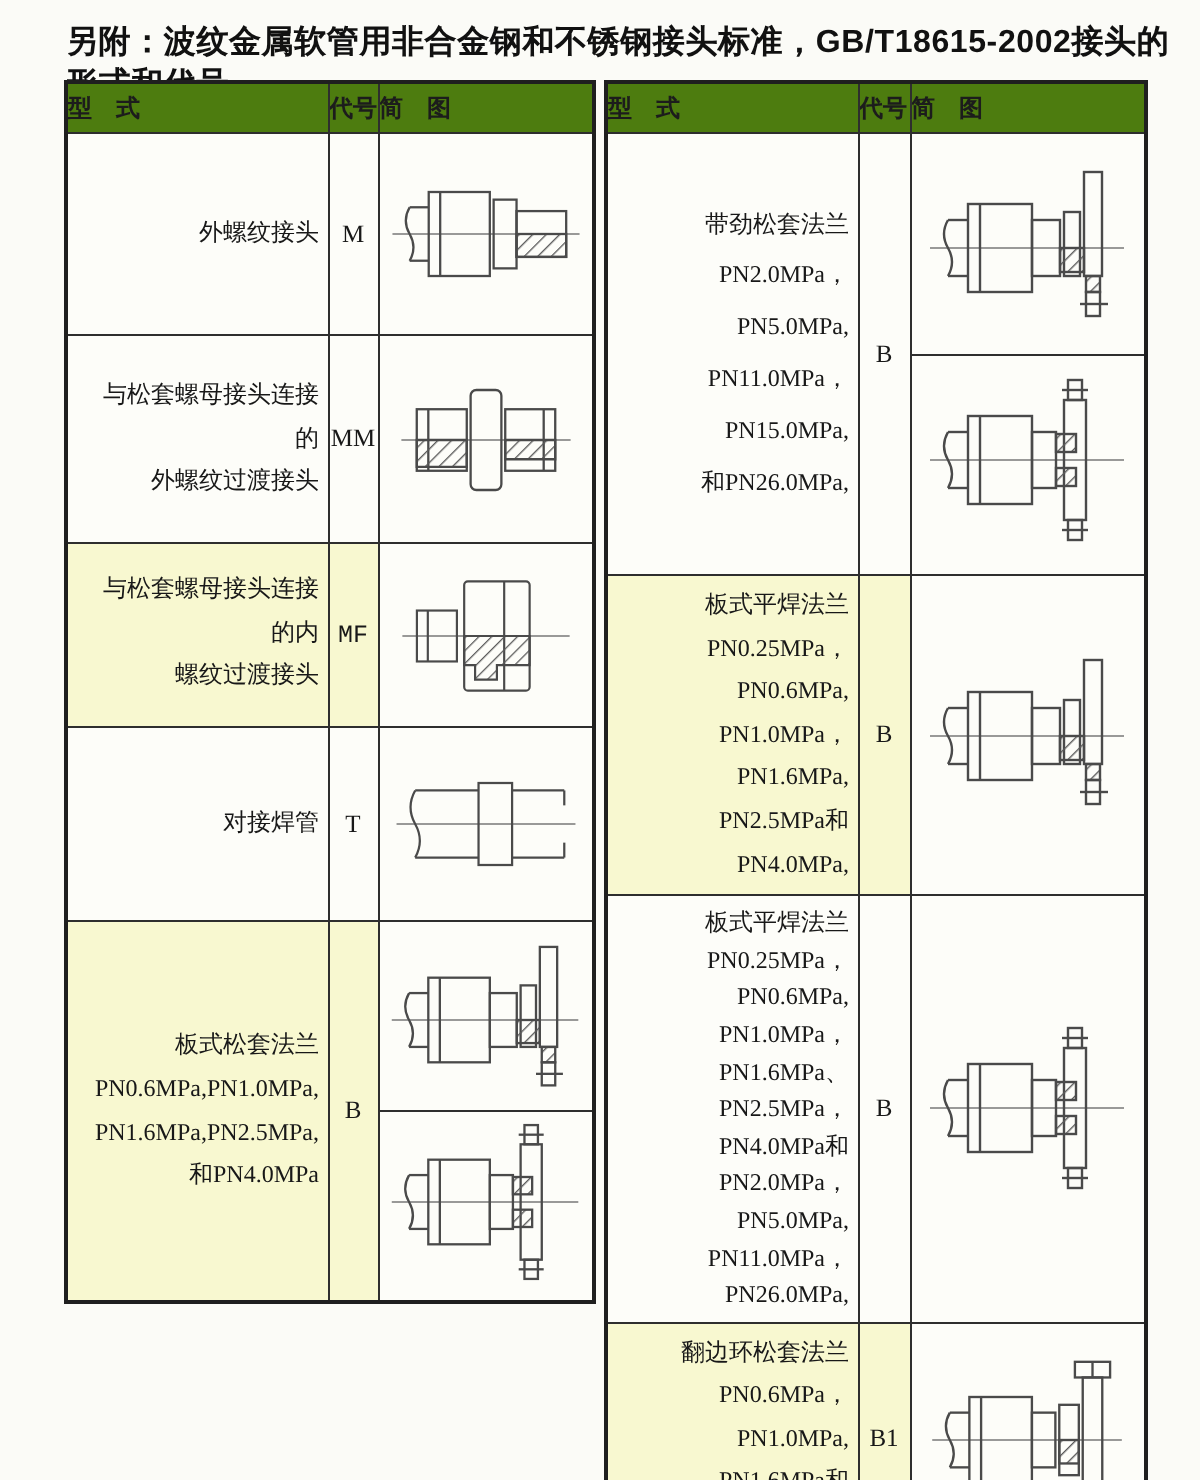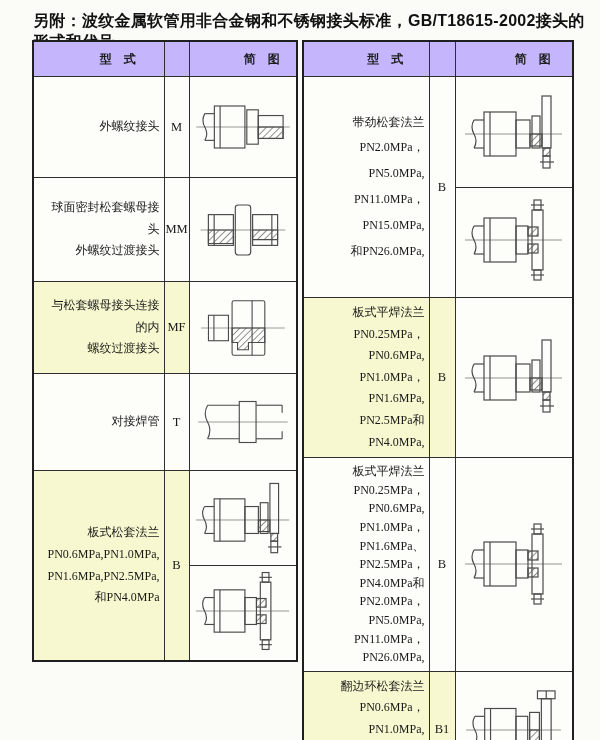--- a/index.html
+++ b/index.html
@@ -18,42 +18,42 @@
   .tblwrap{position:absolute;top:40px;}
   .tblwrap.left{left:32px;width:266px;}
   .tblwrap.right{left:302px;width:272px;}
   table{
     border-collapse:collapse;table-layout:fixed;width:100%;
     border:2px solid #1f1f1f;
     background:#fdfdf9;
   }
   th,td{border:1px solid #2e2e2e;padding:0;overflow:hidden;}
   th{
-    background:#c4b5fd;height:24px;
+    background:#4d7c0f;height:24px;
     font-family:"Liberation Sans","DejaVu Sans",sans-serif;
-    font-weight:700;font-size:12px;color:#1c1c1c;text-align:center;padding-left:38px;
+    font-weight:700;font-size:12px;color:#1c1c1c;text-align:left;
   }
   td.type{
     vertical-align:middle;padding:4px 4px 4px 9px;
     font-size:12px;line-height:1.8;white-space:pre-line;color:#181818;text-align:right;
   }
   td.type.tight{line-height:1.55;}
   td.type.roomy{line-height:2.15;margin-top:36px;}
   td.code{
     text-align:center;vertical-align:middle;
     font-size:12.5px;color:#181818;
   }
   td.diag{vertical-align:middle;}
   tr.hl td.type, tr.hl td.code{background:#f8f8d0;}
   .dcell{display:flex;align-items:center;justify-content:center;height:100%;}
   .dhalf{display:flex;align-items:center;justify-content:center;}
   .dhalf + .dhalf{border-top:1px solid #2e2e2e;}
   
   .lt-r0 td{height:92px;} .lt-r1 td{height:92px;} .lt-r2 td{height:95px;}
-  .lt-r3 td{height:83px;} .lt-r4 td{height:88px;} .lt-r5 td{height:181px;}
+  .lt-r3 td{height:83px;font-family:Liberation Mono, monospace;} .lt-r4 td{height:88px;} .lt-r5 td{height:181px;}
   .rt-r0 td{height:212px;} .rt-r1 td{height:110px;} .rt-r2 td{height:120px;}
   .rt-r3 td{height:90px;}
   .lt-r5 .dhalf{height:90px;}
   .rt-r0 .dhalf{height:105px;}
   svg.fit{display:block;}
   .defs{position:absolute;width:0;height:0;}
 </style>
 </head>
 <body>
 
@@ -210,21 +210,21 @@
       <td class="code">M</td>
       <td class="diag">
         <div class="dcell">
               <svg class="fit" width="100" height="84">
                 <use href="#male-thread"></use>
               </svg>
             </div>
       </td>
     </tr>
     <tr class="lt-r2">
-      <td class="type">球面密封松套螺母接头
+      <td class="type">与松套螺母接头连接的
 外螺纹过渡接头</td>
       <td class="code">MM</td>
       <td class="diag">
         <div class="dcell">
               <svg class="fit" width="100" height="86">
                 <use href="#double-male-nipple"></use>
               </svg>
             </div>
       </td>
     </tr>

